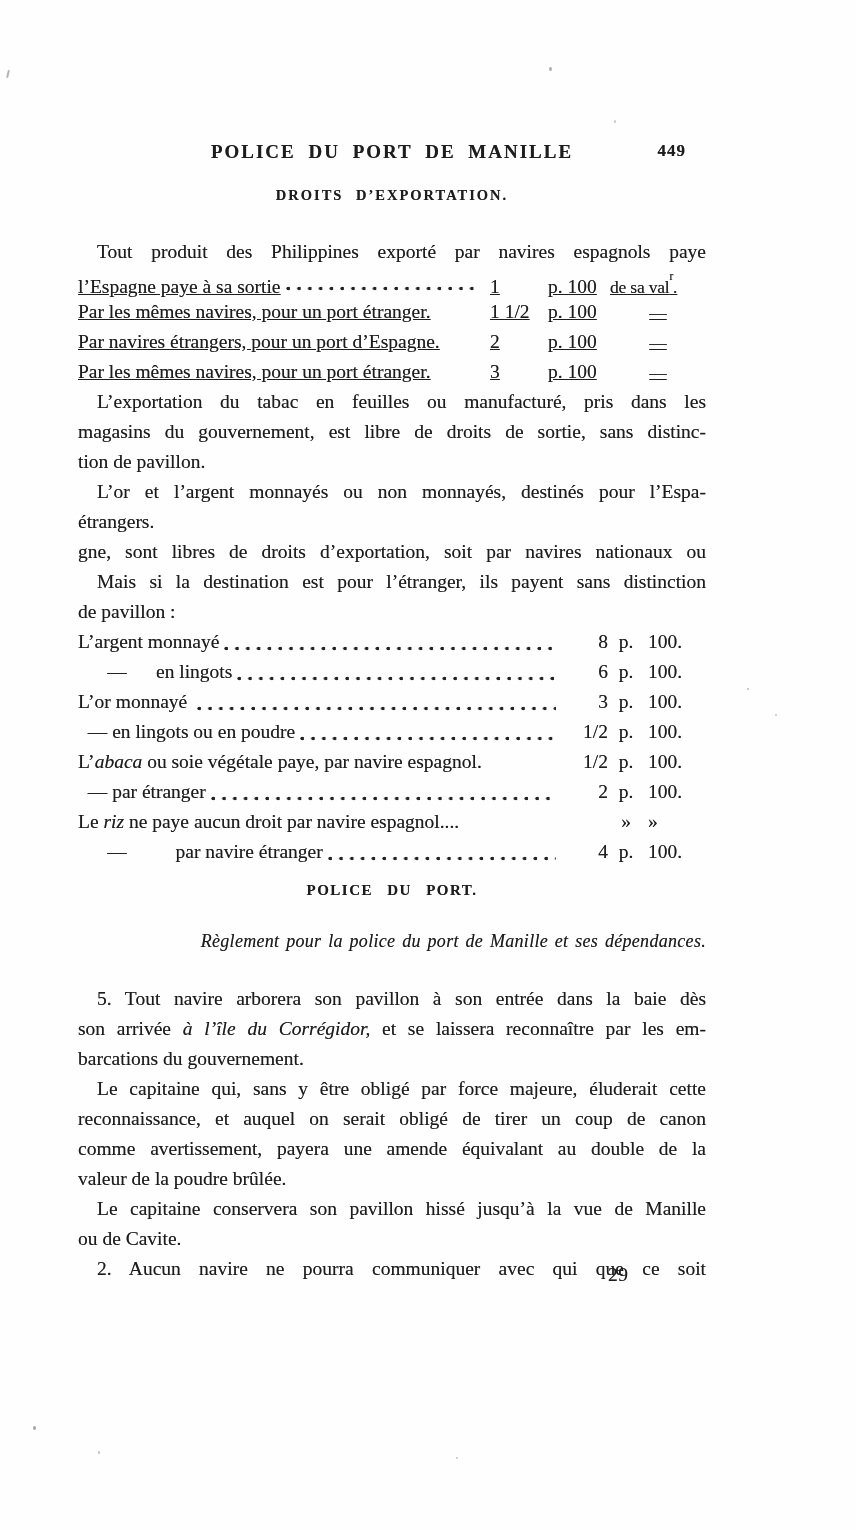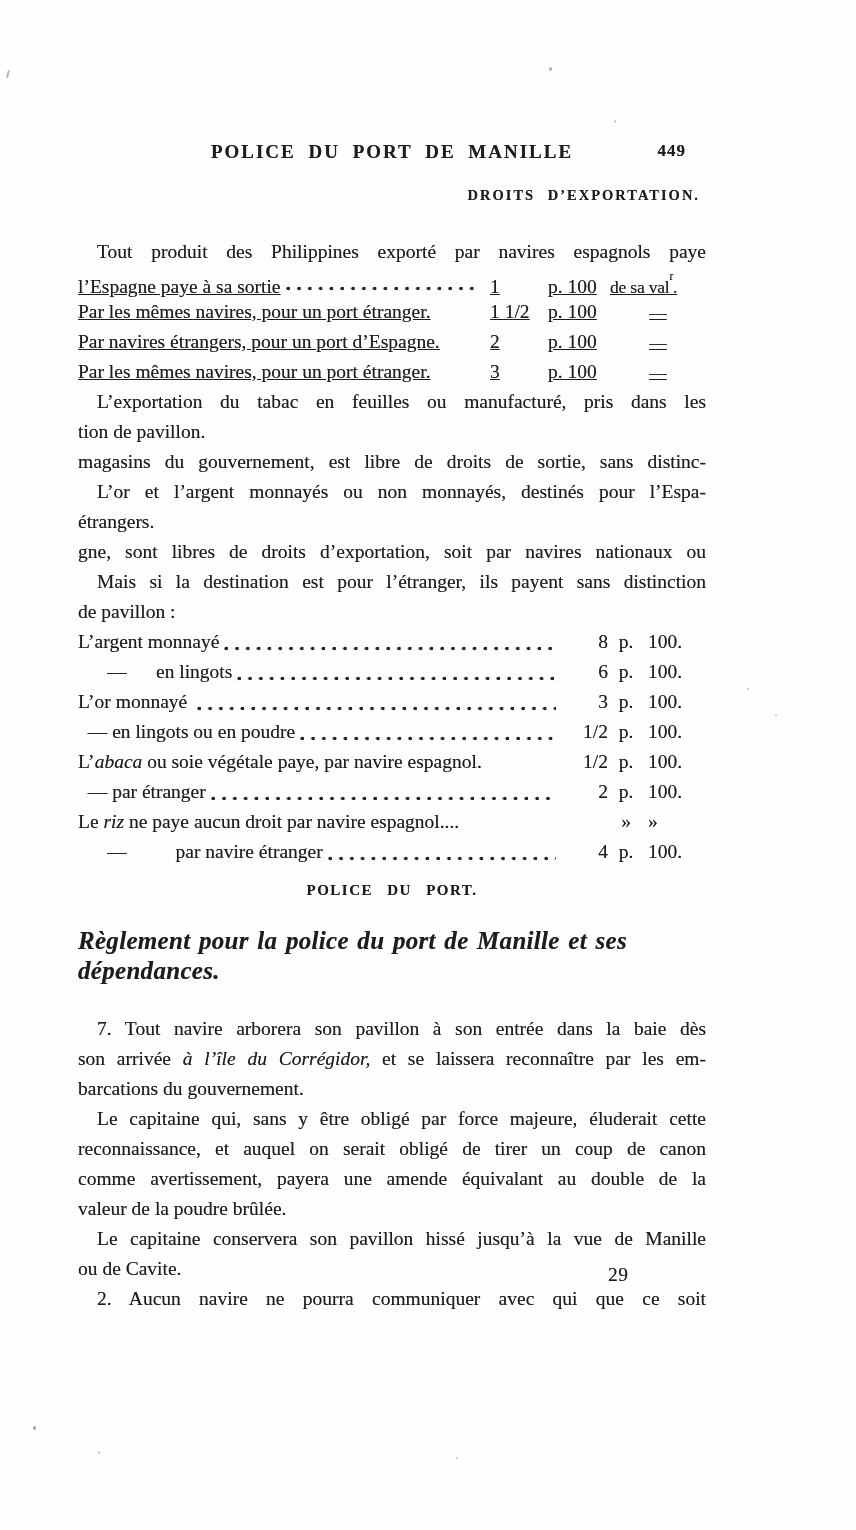--- a/index.html
+++ b/index.html
@@ -17,22 +17,22 @@
   .header-title{
     display:block;text-align:center;
     font-size:19px;font-weight:bold;
     letter-spacing:2px;word-spacing:6px;
   }
   .page-num{
     position:absolute;right:20px;top:0;
     font-size:17px;font-weight:bold;letter-spacing:1px;
   }
   .sec-heading{
-    position:absolute;top:187px;left:72px;width:628px;
-    text-align:right;font-size:14.5px;font-weight:bold;
+    position:absolute;top:187px;left:78px;width:628px;
+    text-align:center;font-size:14.5px;font-weight:bold;
     letter-spacing:2px;word-spacing:7px;
   }
   
   .body{
     position:absolute;top:237px;left:78px;width:628px;
     font-size:19.5px;line-height:30px;
   }
   .line{text-align:justify;text-align-last:justify;}
   .line.last{text-align-last:left;}
   .indent{text-indent:19px;}
@@ -60,22 +60,22 @@
   .runit{flex:0 0 36px;text-align:center;}
   .rvalue{flex:0 0 58px;text-align:left;padding-left:4px;}
   
   .sec2-heading{
     margin-top:13px;height:20px;line-height:20px;
     text-align:center;font-size:15px;font-weight:bold;
     letter-spacing:1.5px;word-spacing:9px;
   }
   .subtitle{
     margin-top:26px;
-    text-align:left;font-style:italic;font-weight:bold;
-    font-size:25px;letter-spacing:.3px;word-spacing:2px;
+    text-align:right;font-style:italic;font-weight:normal;
+    font-size:18px;letter-spacing:.3px;word-spacing:2px;
   }
   .para-group{margin-top:28px;}
   .signature{
     position:absolute;left:608px;top:1264px;
     font-size:19.5px;letter-spacing:.5px;
   }
   
   .speck{position:absolute;background:#8d8d8d;border-radius:50%;}
   .speck.s1{left:7px;top:70px;width:2px;height:8px;border-radius:1px;transform:rotate(14deg);opacity:.65;}
   .speck.s2{left:549px;top:67px;width:3px;height:4px;opacity:.7;}
@@ -135,22 +135,22 @@
     <div class="trow">
       <span class="tlabel">Par les mêmes navires, pour un port étranger.</span>
       <span class="fill"></span>
       <span class="tamount">3</span>
       <span class="tunit">p. 100</span>
       <span class="tnote"><span>—</span></span>
     </div>
 
     <div>
       <div class="line indent">L’exportation du tabac en feuilles ou manufacturé, pris dans les</div>
+      <div class="line">magasins du gouvernement, est libre de droits de sortie, sans distinc-</div>
       <div class="line last">tion de pavillon.</div>
-      <div class="line">magasins du gouvernement, est libre de droits de sortie, sans distinc-</div>
     </div>
 
     <div>
       <div class="line indent">L’or et l’argent monnayés ou non monnayés, destinés pour l’Espa-</div>
       <div class="line last">étrangers.</div>
       <div class="line">gne, sont libres de droits d’exportation, soit par navires nationaux ou</div>
     </div>
 
     <div>
       <div class="line indent">Mais si la destination est pour l’étranger, ils payent sans distinction</div>
@@ -213,21 +213,21 @@
         <span class="ramount">4</span>
         <span class="runit">p.</span>
         <span class="rvalue">100.</span>
       </div>
     </div>
 
     <div class="sec2-heading">POLICE DU PORT.</div>
     <div class="subtitle">Règlement pour la police du port de Manille et ses dépendances.</div>
 
     <div class="para-group">
-      <div class="line indent">7. Tout navire arborera son pavillon à son entrée dans la baie dès</div>
+      <div class="line indent">5. Tout navire arborera son pavillon à son entrée dans la baie dès</div>
       <div class="line"><span>son arrivée </span><span class="it">à l’île du Corrégidor,</span><span> et se laissera reconnaître par les em-</span></div>
       <div class="line last">barcations du gouvernement.</div>
     </div>
 
     <div>
       <div class="line indent">Le capitaine qui, sans y être obligé par force majeure, éluderait cette</div>
       <div class="line">reconnaissance, et auquel on serait obligé de tirer un coup de canon</div>
       <div class="line">comme avertissement, payera une amende équivalant au double de la</div>
       <div class="line last">valeur de la poudre brûlée.</div>
     </div>

